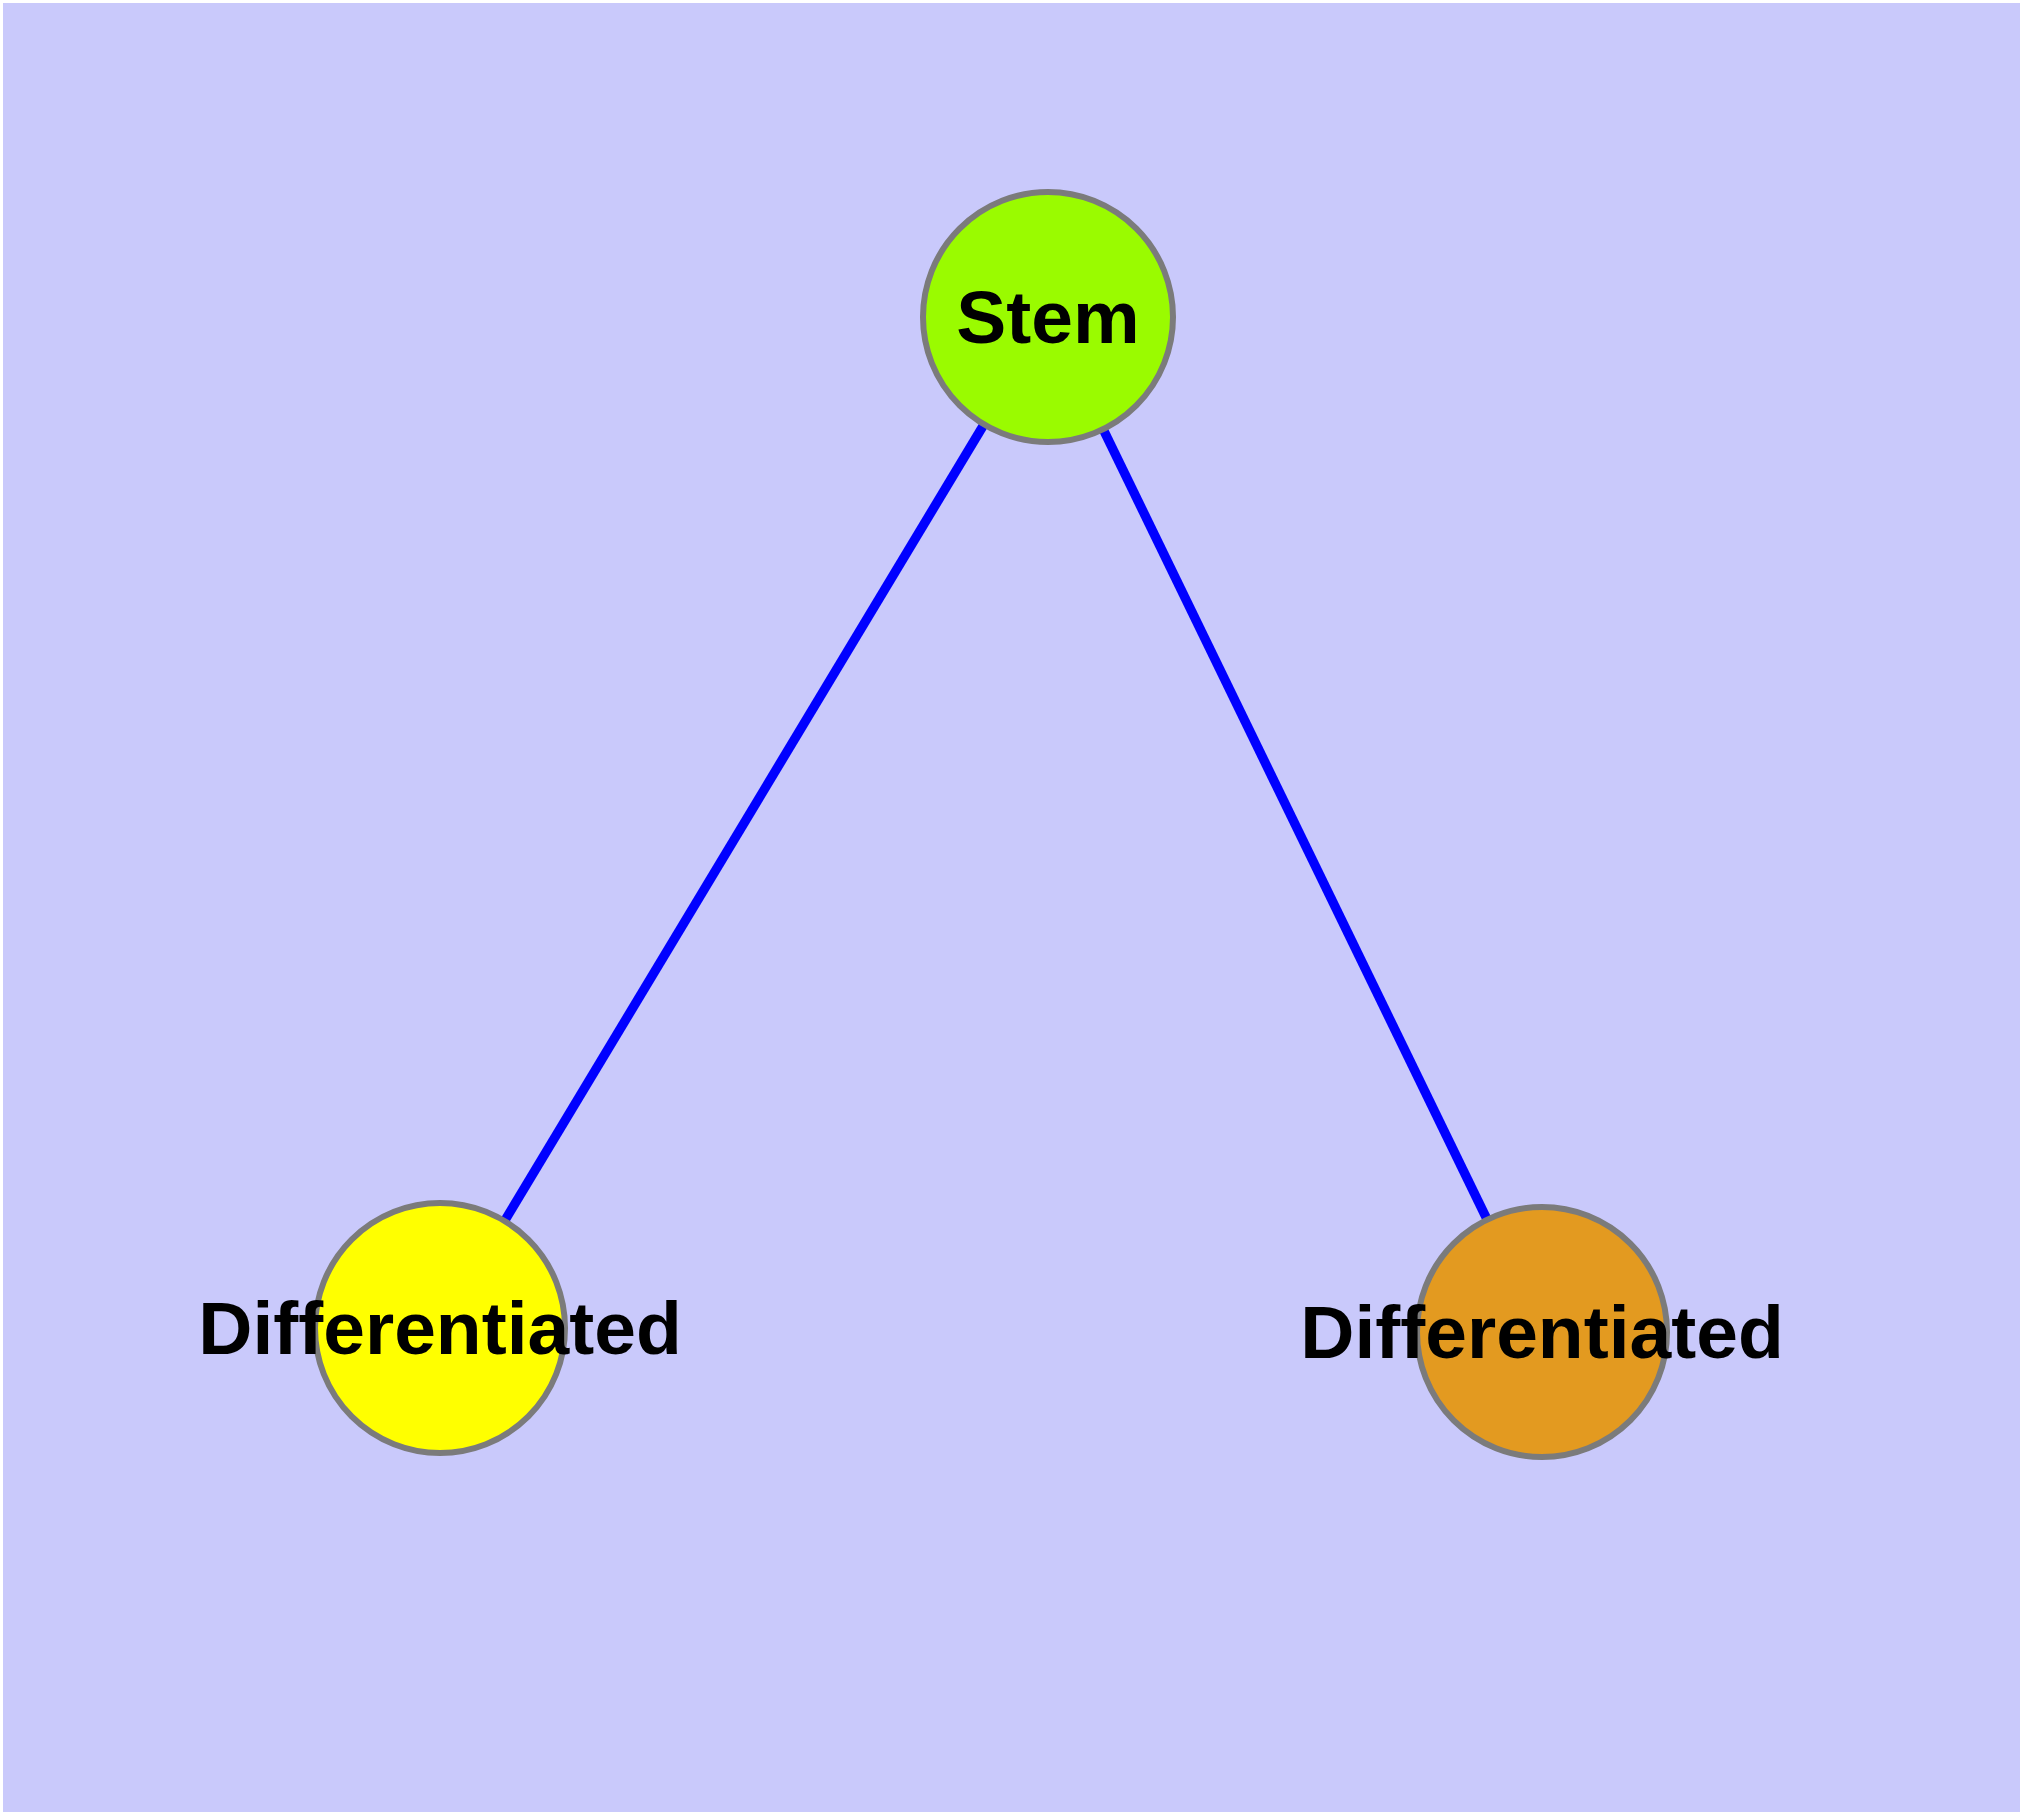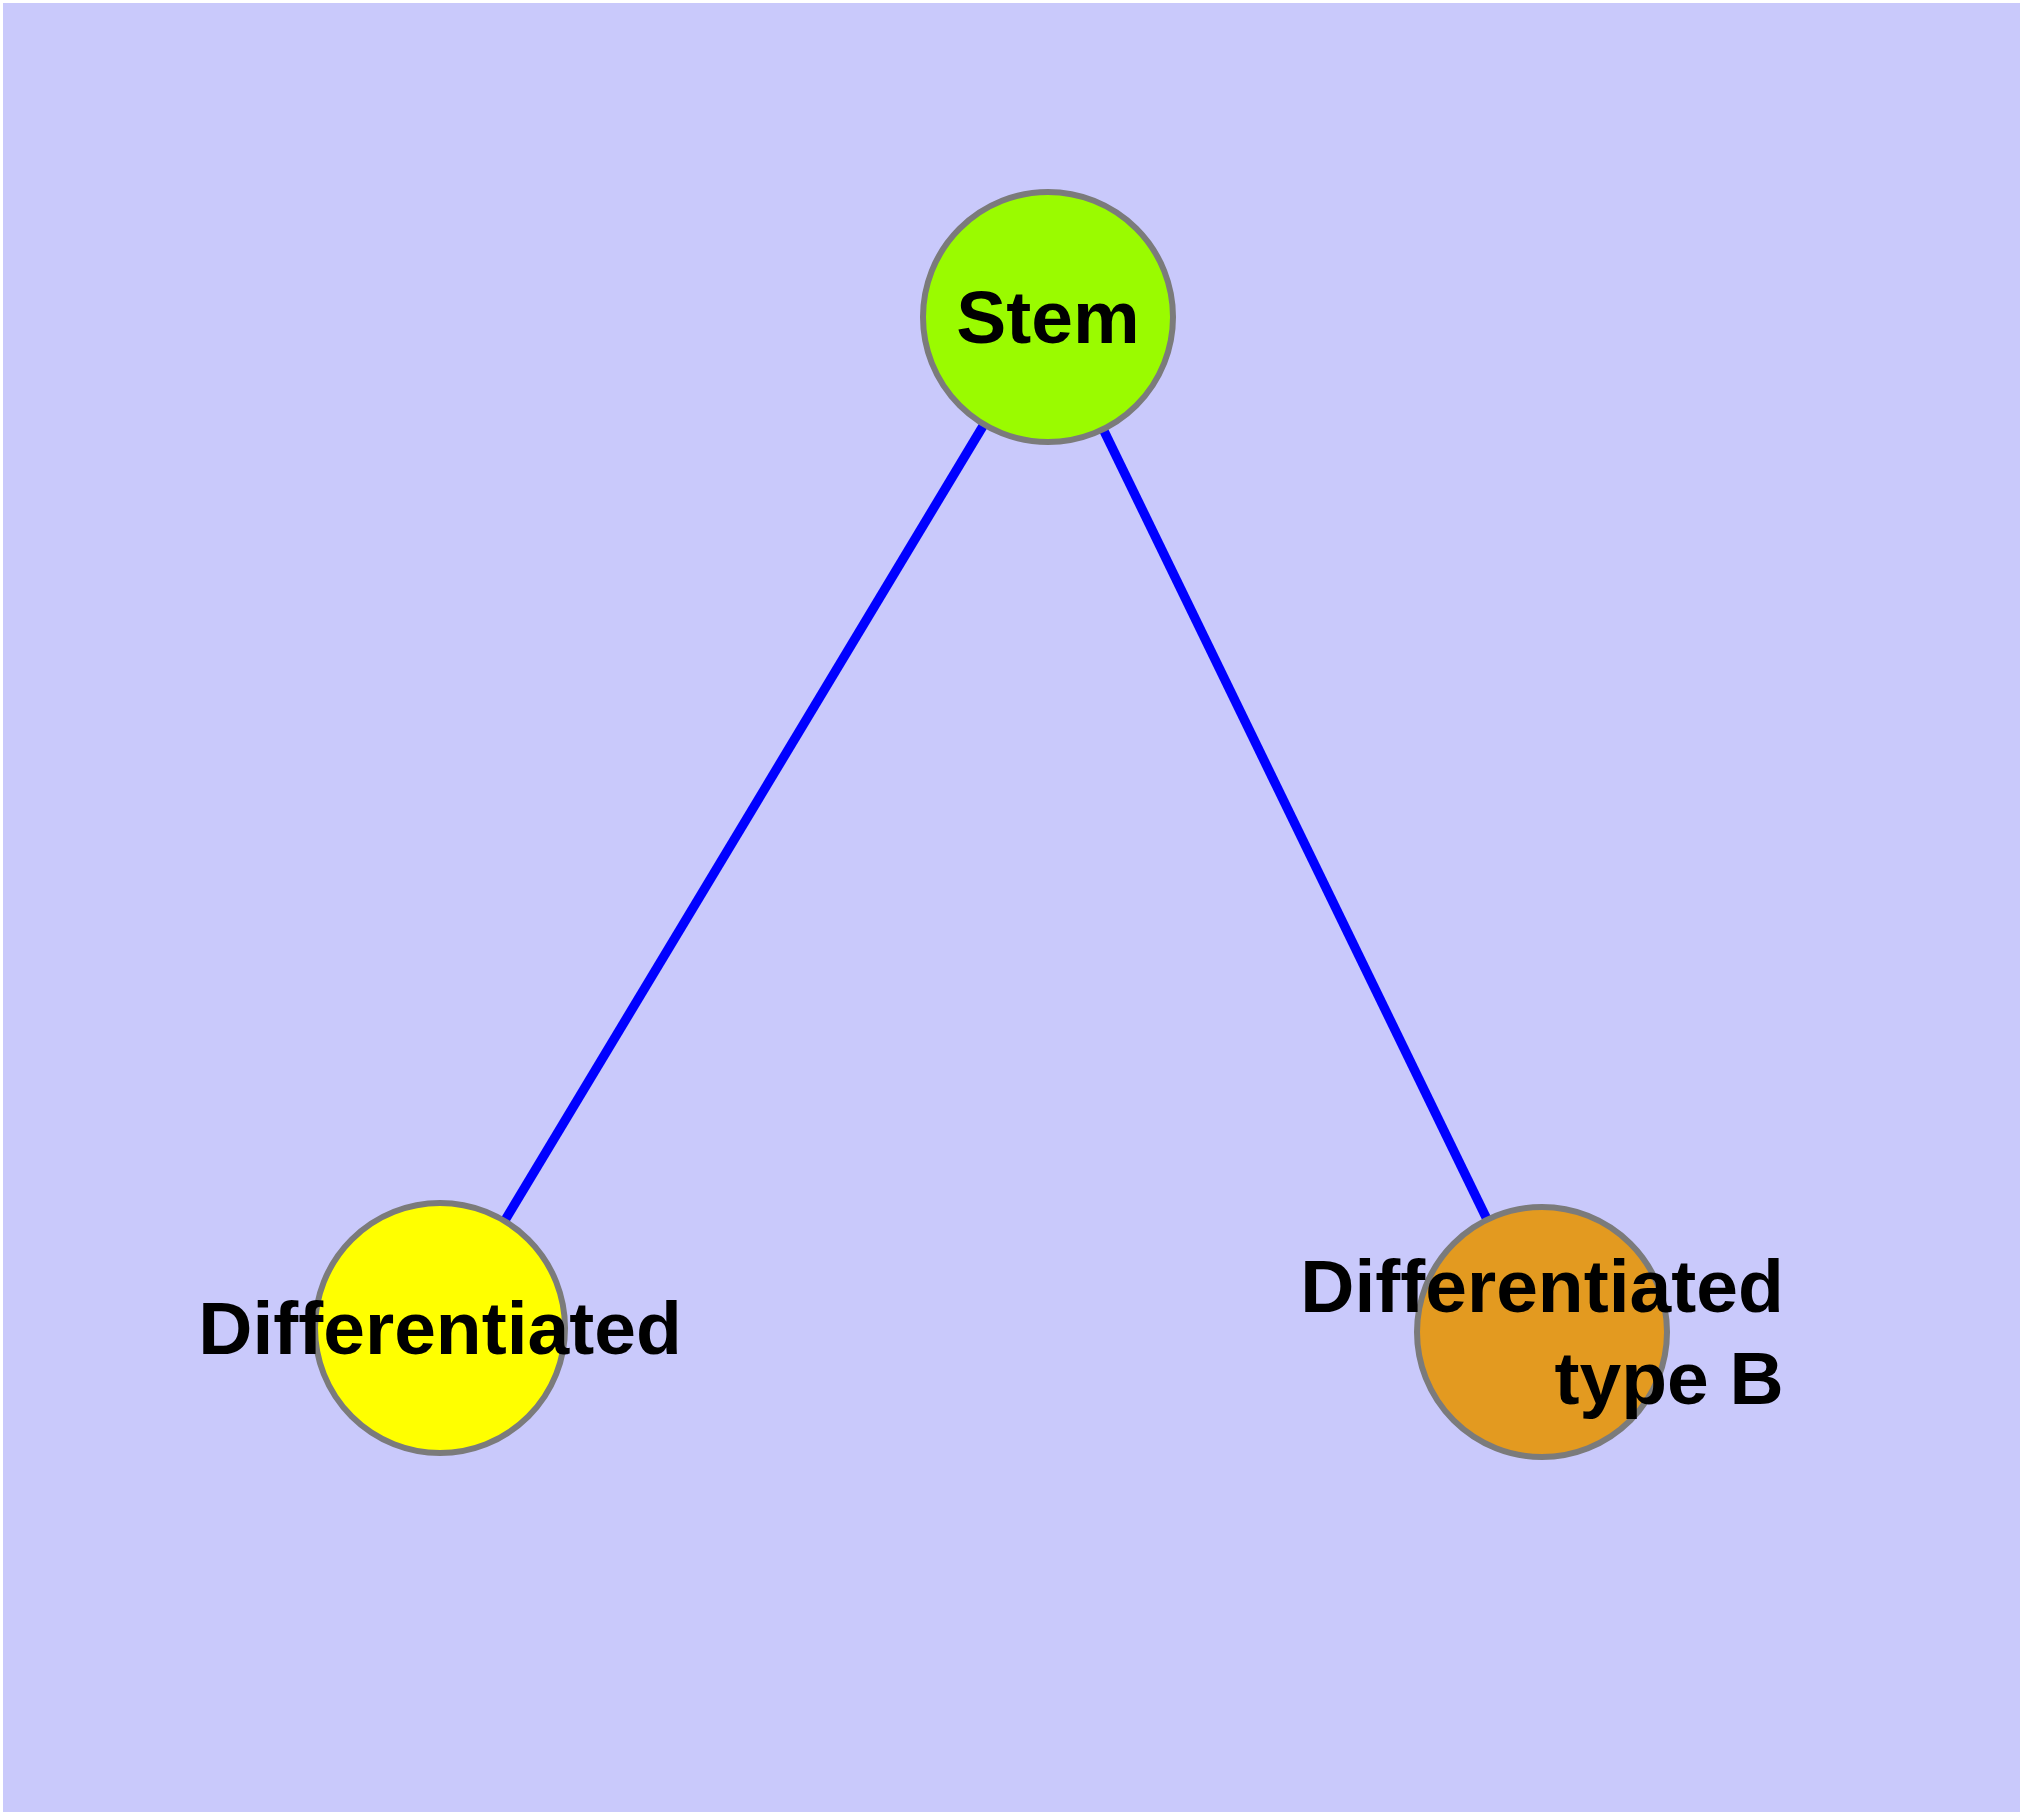--- a/index.html
+++ b/index.html
@@ -31,21 +31,21 @@
   .node {
     position: absolute;
     border-radius: 50%;
     border-style: solid;
     box-sizing: border-box;
   }
 
   .node-label {
     position: absolute;
     transform: translate(-50%, -50%);
-    text-align: right;
+    text-align: left;
     font-weight: bold;
     font-size: 75px;
     line-height: 92px;
     white-space: nowrap;
     color: #000000;
   }
 </style>
 </head>
 <body style="background: rgb(255, 255, 255);">
 
@@ -65,17 +65,16 @@
   <div class="node-label" style="left: 1048px; top: 317px; color: rgb(0, 0, 0);">
     <div>Stem</div>
   </div>
 
   <div class="node-label" style="left: 440px; top: 1328px; color: rgb(0, 0, 0);">
     <div>Differentiated</div>
   </div>
 
   <div class="node-label" style="left: 1542px; top: 1332px; color: rgb(0, 0, 0);">
     <div>Differentiated</div>
-    <div>type B</div>
   </div>
 
 </div>
 
 
 </body></html>

